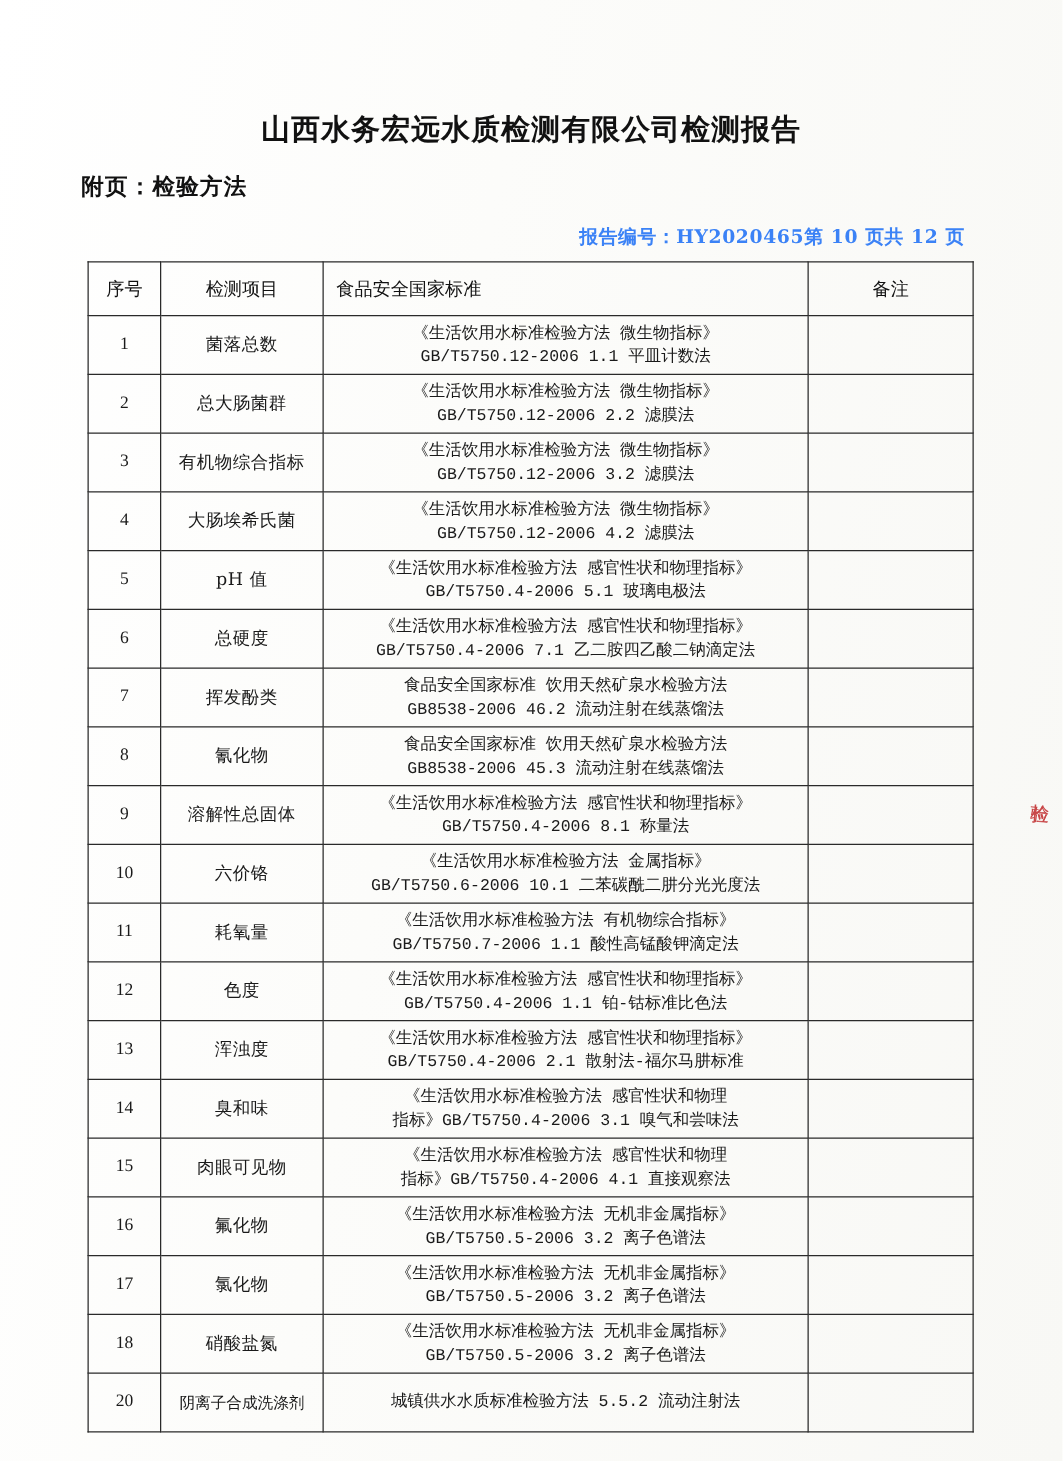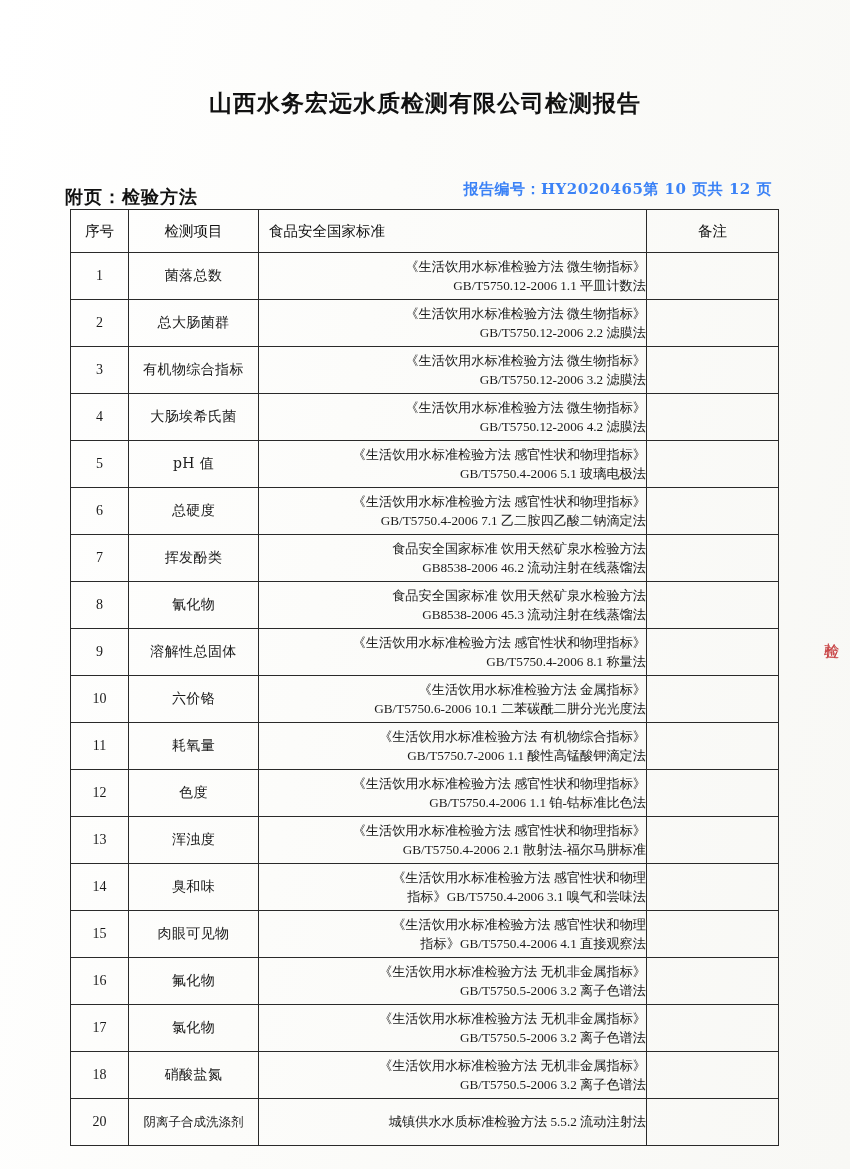--- a/index.html
+++ b/index.html
@@ -45,21 +45,20 @@
   }
   .subtitle {
     position: absolute;
     top: 137px;
     left: 65px;
     font-size: 18px;
     font-weight: bold;
     letter-spacing: 1px;
     font-family: "DejaVu Serif", "Liberation Serif", serif;
     color: #111;
-    margin-top: 48px;
   }
   .meta-row {
     position: absolute;
     top: 180px;
     left: 82px;
     width: 690px;
     display: flex;
     justify-content: flex-end;
     font-size: 15px;
     font-weight: bold;
@@ -115,22 +114,22 @@
     letter-spacing: 0.4px;
   }
   td.item.tight {
     font-size: 12.5px;
     letter-spacing: 0;
   }
   td.std {
     padding: 3px 6px 3px 9px;
     font-size: 13.2px;
     line-height: 1.45;
-    font-family: Liberation Serif, serif;
-    text-align: right;
+    font-family: Liberation Mono, monospace;
+    text-align: center;
   }
   td.std .l1, td.std .l2 {
     display: block;
     white-space: nowrap;
   }
   td.std.single {
     font-size: 13.2px;
   }
   td.note { }
 

